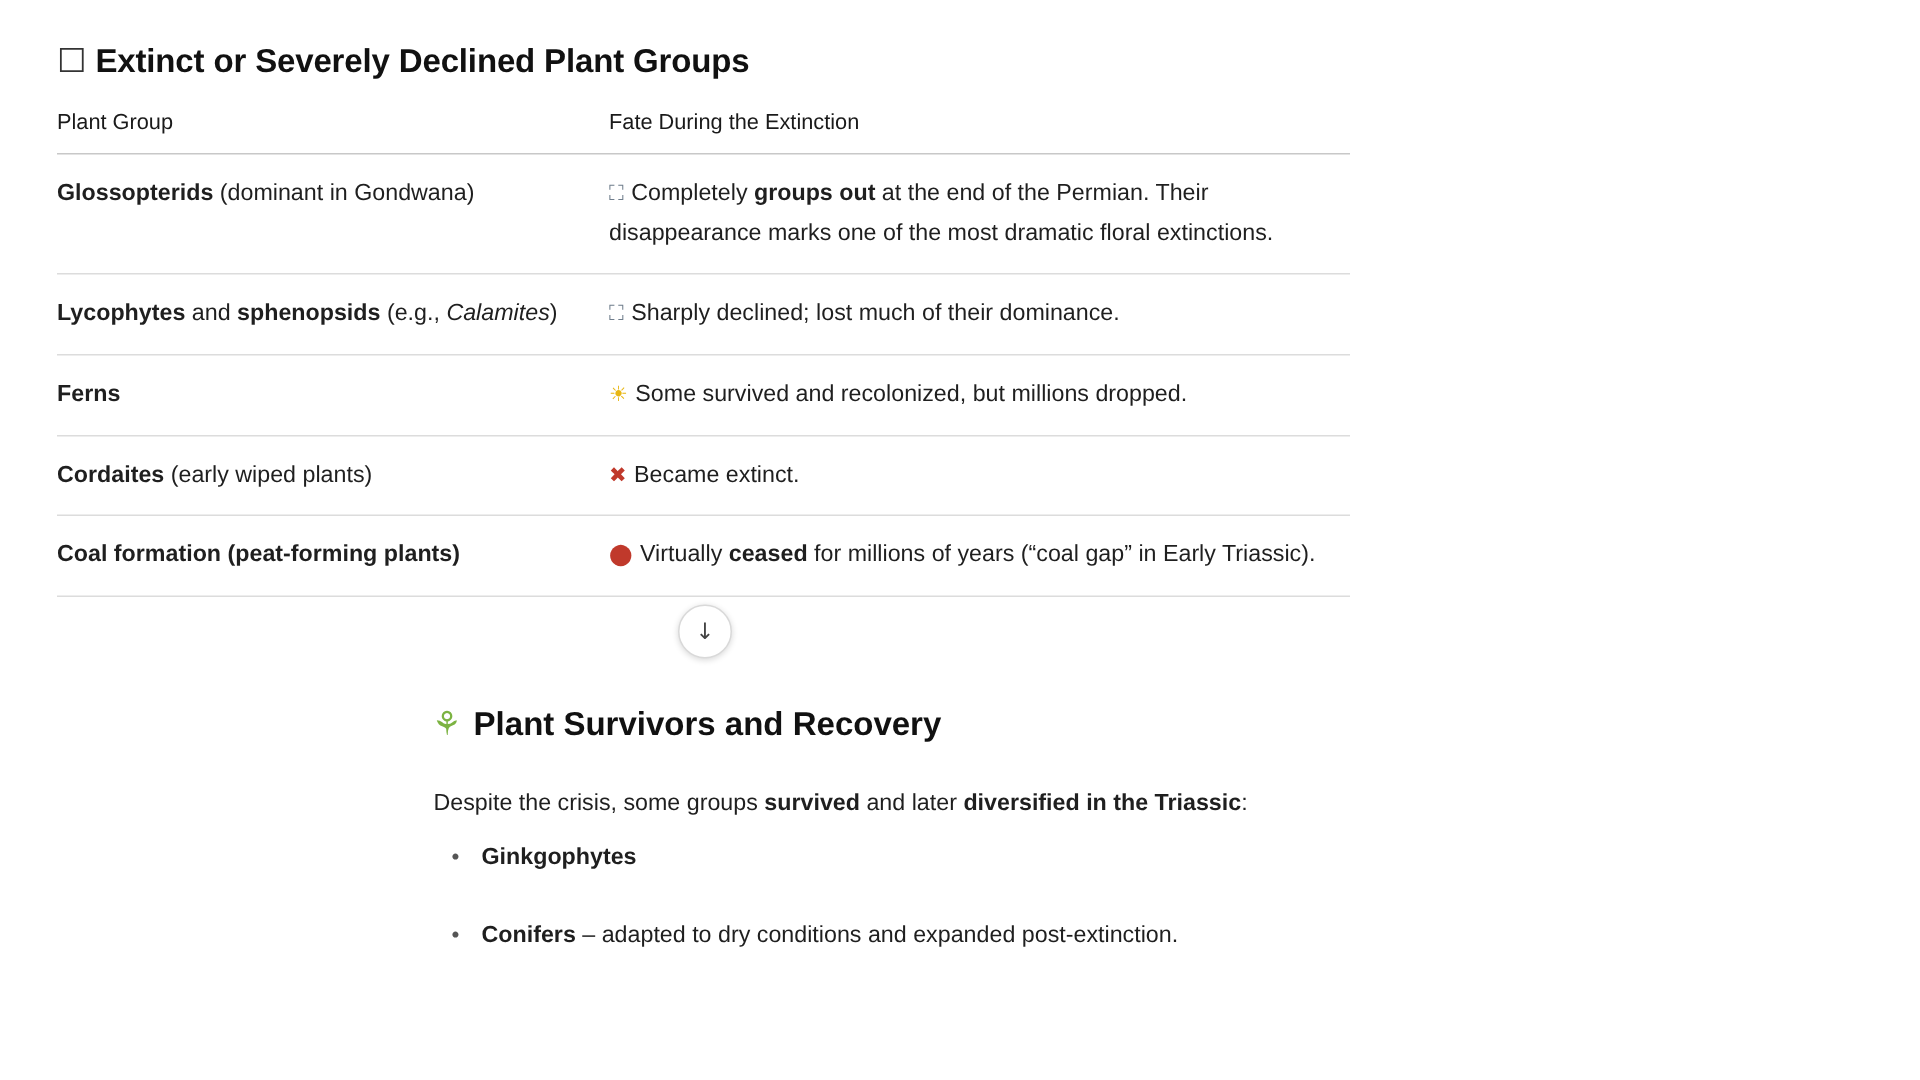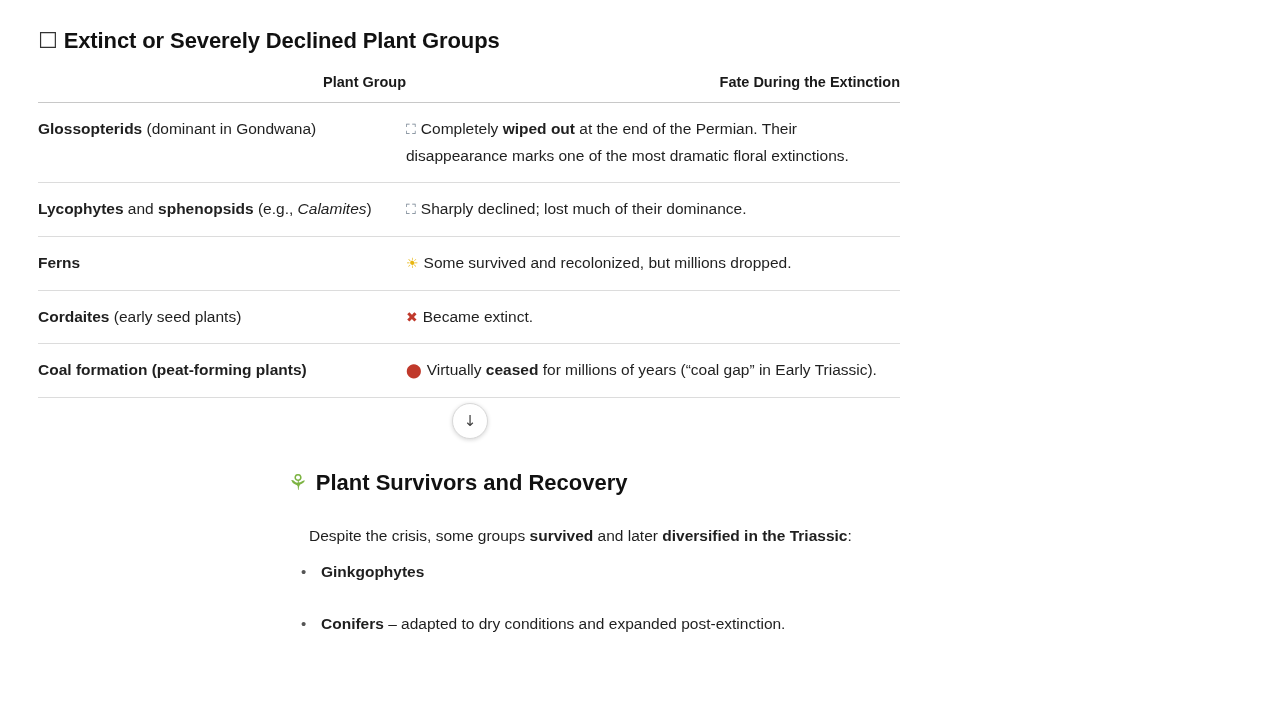--- a/index.html
+++ b/index.html
@@ -42,23 +42,23 @@
 
   table.plant-table {
     position: absolute;
     left: 38px;
     top: 74px;
     width: 862px;
     border-collapse: collapse;
     font-size: 15.5px;
   }
   table.plant-table th {
-    text-align: right;
+    text-align: left;
     font-size: 14.5px;
-    font-weight: bold;
+    font-weight: normal;
     color: #1a1a1a;
     padding: 0 0 12px 0;
     border-bottom: 1px solid #c8c8c8;
     vertical-align: bottom;
   }
   table.plant-table th.col1 { width: 350px; }
   table.plant-table td {
     padding: 13px 0 13px 0;
     border-bottom: 1px solid #dcdcdc;
     vertical-align: top;
@@ -116,21 +116,20 @@
     color: #7cb342;
   }
   .survivors-intro {
     position: absolute;
     left: 289px;
     top: 524px;
     font-size: 15.5px;
     color: #1f1f1f;
     line-height: 1.6;
     white-space: nowrap;
-    margin-left: 20px;
   }
   ul.survivor-list {
     position: absolute;
     left: 289px;
     top: 560px;
     margin: 0;
     padding: 0 0 0 32px;
     list-style: none;
     font-size: 15.5px;
     color: #1f1f1f;
@@ -166,21 +165,21 @@
         <th>Fate During the Extinction</th>
       </tr>
     </thead>
     <tbody>
 
       <tr>
         <td class="col1">
           <span class="b">Glossopterids</span><span> (dominant in Gondwana)</span>
         </td>
         <td>
-          <span class="cell-icon ic-box">⛶</span><span>Completely </span><span class="b">wiped out</span><span> at the end of the Permian. Their disappearance marks one of the most dramatic floral extinctions.</span>
+          <span class="cell-icon ic-box">⛶</span><span>Completely </span><span class="b">groups out</span><span> at the end of the Permian. Their disappearance marks one of the most dramatic floral extinctions.</span>
         </td>
       </tr>
 
       <tr>
         <td class="col1">
           <span class="b">Lycophytes</span><span> and </span><span class="b">sphenopsids</span><span> (e.g., </span><span class="i">Calamites</span><span>)</span>
         </td>
         <td>
           <span class="cell-icon ic-box">⛶</span><span>Sharply declined; lost much of their dominance.</span><span class="b"></span><span></span>
         </td>
@@ -190,21 +189,21 @@
         <td class="col1">
           <span class="b">Ferns</span><span></span>
         </td>
         <td>
           <span class="cell-icon ic-sun">☀</span><span>Some survived and recolonized, but millions dropped.</span><span class="b"></span><span></span>
         </td>
       </tr>
 
       <tr>
         <td class="col1">
-          <span class="b">Cordaites</span><span> (early seed plants)</span>
+          <span class="b">Cordaites</span><span> (early wiped plants)</span>
         </td>
         <td>
           <span class="cell-icon ic-x">✖</span><span>Became extinct.</span><span class="b"></span><span></span>
         </td>
       </tr>
 
 
       <tr>
         <td class="col1">
           <span class="b">Coal formation (peat-forming plants)</span><span></span>

